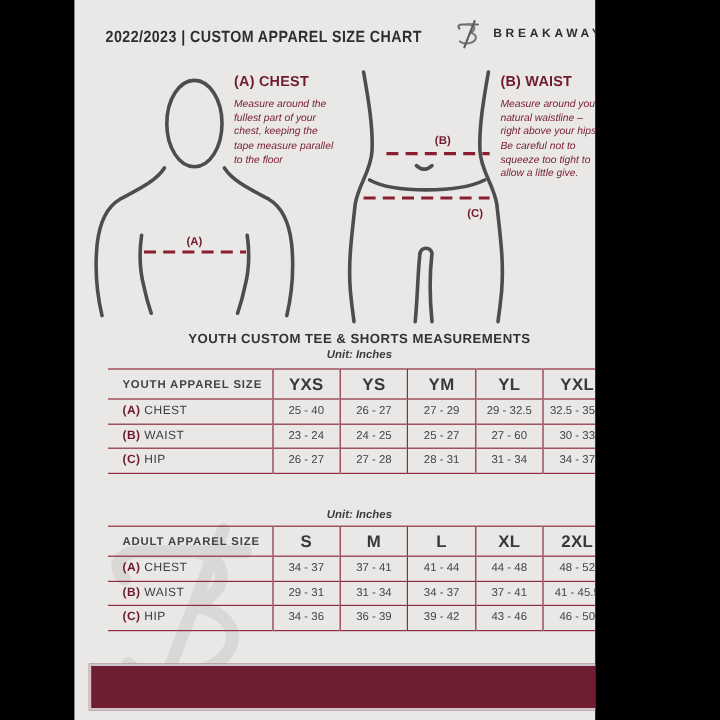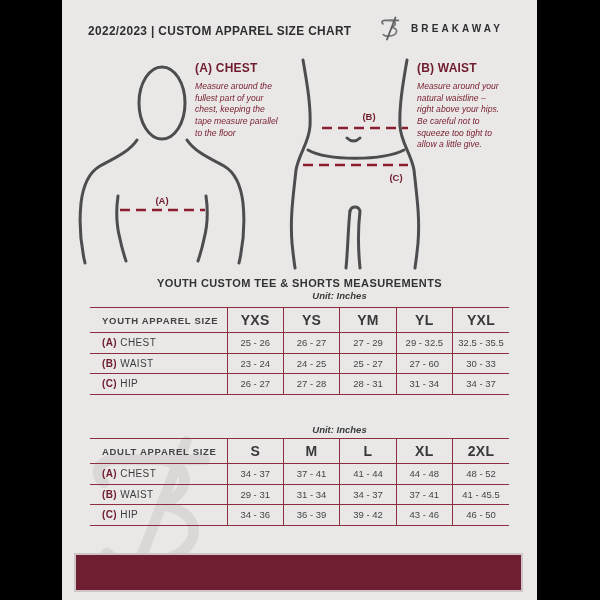--- a/index.html
+++ b/index.html
@@ -1,18 +1,18 @@
 <!DOCTYPE html>
 <html><head>
 <meta charset="utf-8">
 <style>
   * { margin:0; padding:0; box-sizing:border-box; }
   html,body { width:600px; height:600px; }
   body { background:#000; font-family:"Liberation Sans",sans-serif; }
-  .screen { position:relative; width:600px; height:600px; background:#000; overflow:hidden; }
+  .screen { position:relative; width:496px; height:600px; background:#000; overflow:hidden; }
   .page { position:absolute; left:62px; top:0; width:475px; height:600px; background:#e9e8e6; overflow:hidden; }
 
   
   .doc-title { position:absolute; left:26px; top:23px; font-size:13.5px; font-weight:bold;
                color:#2e2e30; letter-spacing:0.4px; white-space:nowrap;
                transform:scaleX(0.88); transform-origin:left center; }
   .brand { position:absolute; left:316px; top:14px; display:flex; align-items:center; gap:7px; }
   .brand-name { font-size:10px; font-weight:bold; letter-spacing:3.1px; color:#2e2e30; }
 
   
@@ -25,21 +25,21 @@
   .block-hips  { left:355px; top:163px; width:106px; }
 
   svg.figure { position:absolute; overflow:visible; }
   .fig-left  { left:13px;  top:58px; }
   .fig-right { left:221px; top:58px; }
 
   
   .tbl-title { position:absolute; left:0; width:475px; text-align:center;
                font-size:11px; font-weight:bold; letter-spacing:0.4px; color:#333335; }
   .tbl-unit  { position:absolute; left:0; width:475px; text-align:center;
-               font-size:9.5px; font-style:italic; font-weight:bold; color:#3c3c3e;margin-left:40px; }
+               font-size:9.5px; font-style:italic; font-weight:bold; color:#3c3c3e; }
   .size-table { position:absolute; left:28px; width:419px; border-collapse:collapse;
                 table-layout:fixed; background:transparent; }
   .size-table th, .size-table td { border-left:1px solid #8c2e3f; text-align:center; }
   .size-table th:first-child, .size-table td:first-child { border-left:none; width:137px; }
   .size-table thead tr { border-top:1.5px solid #8c2e3f; border-bottom:1px solid #8c2e3f; }
   .size-table tbody tr { border-bottom:1px solid #8c2e3f; }
   .size-table tbody tr:last-child { border-bottom:1.5px solid #8c2e3f;margin-top:16px; }
   .size-table thead th { height:25px; font-size:14px; font-weight:bold; color:#39393b; letter-spacing:0.3px; }
   .size-table thead th.label-col { font-weight:bold; font-size:9.5px; letter-spacing:0.7px; color:#434345; }
   .size-table td { height:20.5px; font-size:9.5px; color:#454547; }
@@ -136,21 +136,21 @@
           <th>YXS</th>
           <th>YS</th>
           <th>YM</th>
           <th>YL</th>
           <th>YXL</th>
         </tr>
       </thead>
       <tbody>
         <tr>
           <td class="label-col"><span class="row-key">(A)</span> <span>CHEST</span></td>
-          <td>25 - 26</td>
+          <td>25 - 40</td>
           <td>26 - 27</td>
           <td>27 - 29</td>
           <td>29 - 32.5</td>
           <td>32.5 - 35.5</td>
         </tr>
         <tr>
           <td class="label-col"><span class="row-key">(B)</span> <span>WAIST</span></td>
           <td>23 - 24</td>
           <td>24 - 25</td>
           <td>25 - 27</td>

